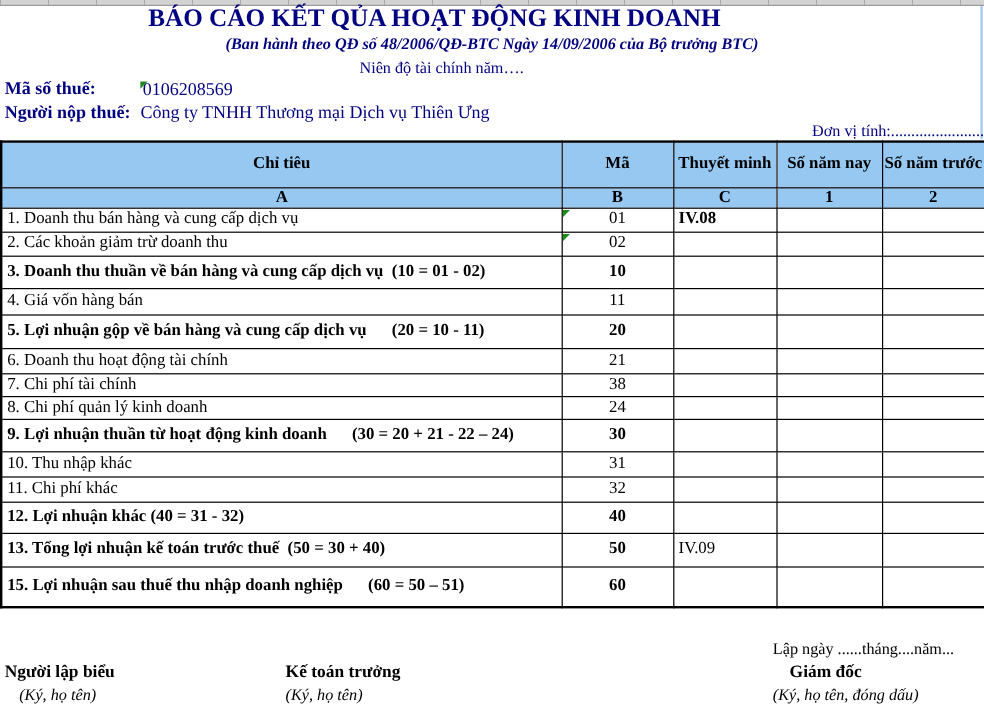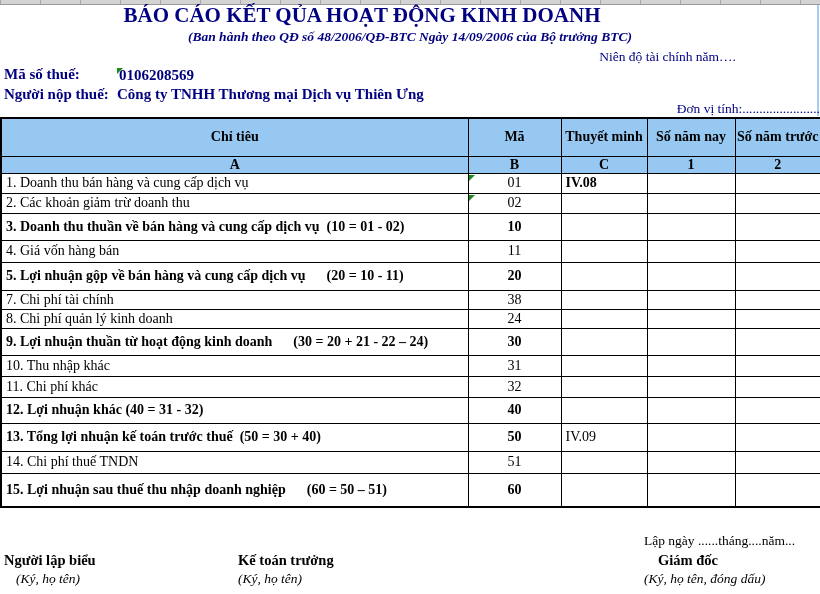--- a/index.html
+++ b/index.html
@@ -9,23 +9,23 @@
   *{margin:0;padding:0;box-sizing:border-box;}
   html,body{width:820px;height:594px;background:#fff;overflow:hidden;}
   body{font-family:"Liberation Serif","DejaVu Serif",serif;color:#000;position:relative;}
   .abs{position:absolute;}
   #col-strip{top:0;left:0;width:820px;height:5px;background:var(--strip-gray);
     border-bottom:1px solid #9a9a9a;
     background-image:repeating-linear-gradient(to right,#a8a8a8 0 1px,transparent 1px 40px);}
   #edge-line{left:817px;top:5px;width:2px;height:111px;background:var(--edge-blue);}
   #title{top:3px;left:0;width:724px;text-align:center;font-size:21px;font-weight:bold;color:var(--navy);}
   #subtitle{top:29px;left:0;width:820px;text-align:center;font-size:13.5px;font-weight:bold;font-style:italic;color:var(--navy);}
-  #fiscal{top:49px;left:0;width:736px;text-align:right;font-size:13.5px;color:var(--navy);}
+  #fiscal{top:49px;left:0;width:736px;text-align:center;font-size:13.5px;color:var(--navy);}
   .fieldlabel{font-size:15px;font-weight:bold;color:var(--navy);}
-  .fieldvalue{font-size:15px;font-weight:bold;color:var(--navy);}
+  .fieldvalue{font-size:15px;font-weight:normal;color:var(--navy);}
   #taxcode-label{left:4px;top:66px;}
   #taxcode-value{left:117px;top:66px;padding-left:2px;}
   #taxpayer-label{left:4px;top:86px;}
   #taxpayer-value{left:117px;top:86px;}
   #unit-line{top:101px;right:0;font-size:13.5px;color:var(--navy);}
   .marker{position:absolute;left:0;top:1px;width:0;height:0;
     border-top:6px solid var(--marker-green);border-right:6px solid transparent;}
   .markerbox{position:relative;display:inline-block;padding-left:2px;}
   
   #report-table{position:absolute;top:117px;left:0;width:820px;border-collapse:collapse;table-layout:fixed;}
@@ -124,20 +124,27 @@
     <td></td>
     <td></td>
   </tr>
   <tr class="h28 b">
     <td class="lbl">5. Lợi nhuận gộp về bán hàng và cung cấp dịch vụ      (20 = 10 - 11)</td>
     <td class="code">20</td>
     <td class="note"></td>
     <td></td>
     <td></td>
   </tr>
+  <tr class="h21">
+    <td class="lbl">6. Doanh thu hoạt động tài chính</td>
+    <td class="code">21</td>
+    <td class="note"></td>
+    <td></td>
+    <td></td>
+  </tr>
   <tr class="h19">
     <td class="lbl">7. Chi phí tài chính</td>
     <td class="code">38</td>
     <td class="note"></td>
     <td></td>
     <td></td>
   </tr>
   <tr class="h19">
     <td class="lbl">8. Chi phí quản lý kinh doanh</td>
     <td class="code">24</td>
@@ -173,27 +180,20 @@
     <td></td>
     <td></td>
   </tr>
   <tr class="h28 b">
     <td class="lbl">13. Tổng lợi nhuận kế toán trước thuế  (50 = 30 + 40)</td>
     <td class="code">50</td>
     <td class="note" style="font-weight:normal">IV.09</td>
     <td></td>
     <td></td>
   </tr>
-  <tr class="h22">
-    <td class="lbl">14. Chi phí thuế TNDN</td>
-    <td class="code">51</td>
-    <td class="note"></td>
-    <td></td>
-    <td></td>
-  </tr>
   <tr class="h25 b">
     <td class="lbl">15. Lợi nhuận sau thuế thu nhập doanh nghiệp      (60 = 50 – 51)</td>
     <td class="code">60</td>
     <td class="note"></td>
     <td></td>
     <td></td>
   </tr>
 </tbody>
   </table>
 

